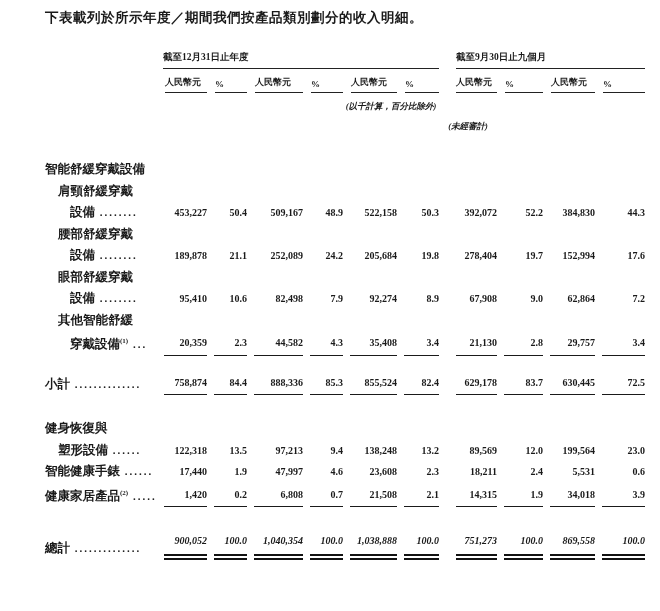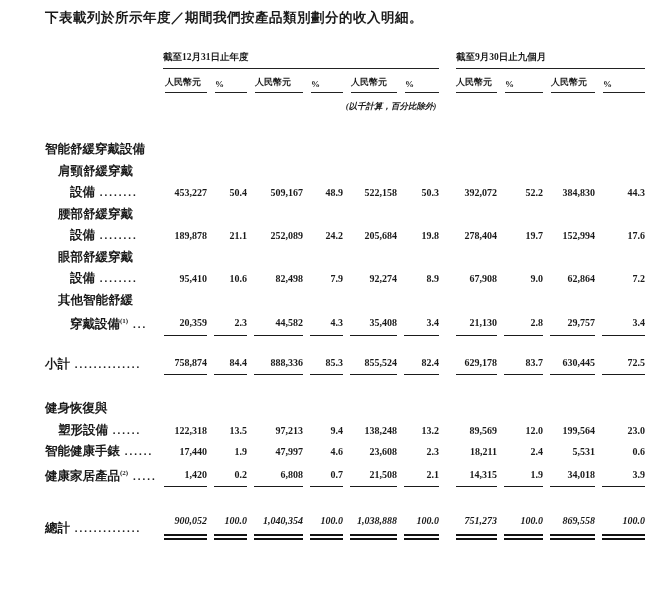--- a/index.html
+++ b/index.html
@@ -105,20 +105,25 @@
           </td>
           <td class="hunit">
             <div class="v">%</div>
           </td>
         </tr>
       <tr>
         <td colspan="5"></td>
         <td colspan="2" class="note noteL">(以千計算，百分比除外)</td>
         <td colspan="4"></td>
       </tr>
+      <tr>
+        <td colspan="7"></td>
+        <td class="note noteC">(未經審計)</td>
+        <td colspan="3"></td>
+      </tr>
       <tr class="gap-l">
           <td colspan="11"></td>
         </tr>
     </thead>
     <tbody id="table-body">
         <tr>
           <td class="lbl" colspan="11">
             <div class="ln ind0"><span>智能舒緩穿戴設備</span></div>
           </td>
         </tr>

